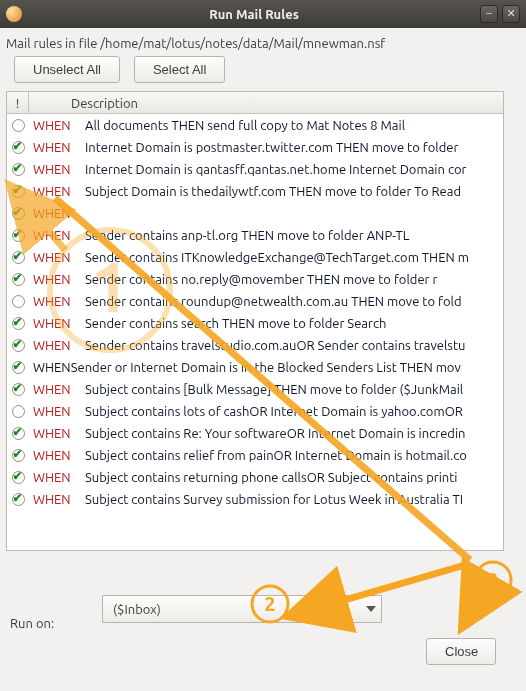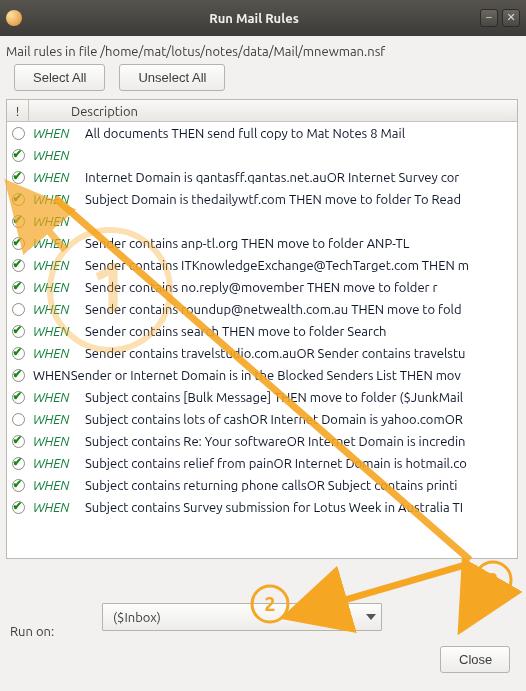--- a/index.html
+++ b/index.html
@@ -8,21 +8,21 @@
     height: 691px;
     font-family: "Ubuntu", "Liberation Sans", Arial, sans-serif;
     font-size: 13px;
     background: #f2f1f0;
     color: #3c3c3c;
     overflow: hidden;
     position: relative;
   }
   
   .titlebar {
-    height: 36px;
+    height: 28px;
     background: linear-gradient(#57544f, #3c3b37);
     color: #fff;
     display: flex;
     align-items: center;
     padding: 0 6px;
     position: relative;
   }
   .titlebar .app-icon {
     width: 16px; height: 16px;
     border-radius: 50%;
@@ -43,21 +43,21 @@
     background: linear-gradient(#6a6660,#4a4742);
     border: 1px solid #2c2b28;
     border-radius: 3px;
     color: #ddd;
     font-size: 11px;
     line-height: 14px;
     text-align: center;
     cursor: pointer;
   }
   
-  .content { padding: 6px 8px 8px 6px; }
+  .content { padding: 6px 22px 8px 6px; }
   .pathline { font-size: 13px; color: #3c3c3c; margin: 2px 0 6px 0; white-space: nowrap; }
   .topbtns { display:flex; gap:14px; margin-bottom:8px; padding-left:8px;}
   button.uibtn {
     background: linear-gradient(#fdfdfc,#edece9);
     border: 1px solid #b6b3ad;
     border-radius: 3px;
     padding: 5px 18px;
     font-size: 13px;
     color:#3c3c3c;
     cursor:pointer;
@@ -117,23 +117,22 @@
     content:"✔";
     position:absolute;
     font-size:12px;
     font-weight:bold;
     color:#138a13;
     left:0px; top:-3px;
   }
   .row .when {
     width:56px;
     padding-left:4px;
-    color:#15803d;
+    color:#b91c1c;
     flex:0 0 auto;
-    font-style:italic;
   }
   .row .desc {
     flex:1;
     overflow:hidden;
     white-space:nowrap;
     color:#0f172a;
   }
 
   .bottomrow {
     display:flex;
@@ -197,49 +196,50 @@
   <div class="winbtns">
     <div class="winbtn">–</div>
     <div class="winbtn">✕</div>
   </div>
 </div>
 
 <div class="content">
   <div class="pathline">Mail rules in file /home/mat/lotus/notes/data/Mail/mnewman.nsf</div>
 
   <div class="topbtns">
+    <button class="uibtn">Unselect All</button>
     <button class="uibtn">Select All</button>
-    <button class="uibtn">Unselect All</button>
   </div>
 
   <div class="listframe">
     <div class="listheader">
       <div class="col-bang">!</div>
       <div class="col-desc">Description</div>
     </div>
     <div class="rows" id="rows">
         <div class="row">
           <div class="chkcell">
             <div class="chk"></div>
           </div>
           <div class="when">WHEN</div>
           <div class="desc">All documents THEN  send full copy to Mat Notes 8 Mail</div>
         </div>
         <div class="row">
           <div class="chkcell">
             <div class="chk checked"></div>
           </div>
           <div class="when">WHEN</div>
-        </div>
-        <div class="row">
-          <div class="chkcell">
-            <div class="chk checked"></div>
-          </div>
-          <div class="when">WHEN</div>
-          <div class="desc">Internet Domain is qantasff.qantas.net.auOR Internet Survey cor</div>
+          <div class="desc">Internet Domain is postmaster.twitter.com THEN  move to folder</div>
+        </div>
+        <div class="row">
+          <div class="chkcell">
+            <div class="chk checked"></div>
+          </div>
+          <div class="when">WHEN</div>
+          <div class="desc">Internet Domain is qantasff.qantas.net.home Internet Domain cor</div>
         </div>
         <div class="row">
           <div class="chkcell">
             <div class="chk checked"></div>
           </div>
           <div class="when">WHEN</div>
           <div class="desc">Subject Domain is thedailywtf.com THEN  move to folder To Read</div>
         </div>
         <div class="row">
           <div class="chkcell">

